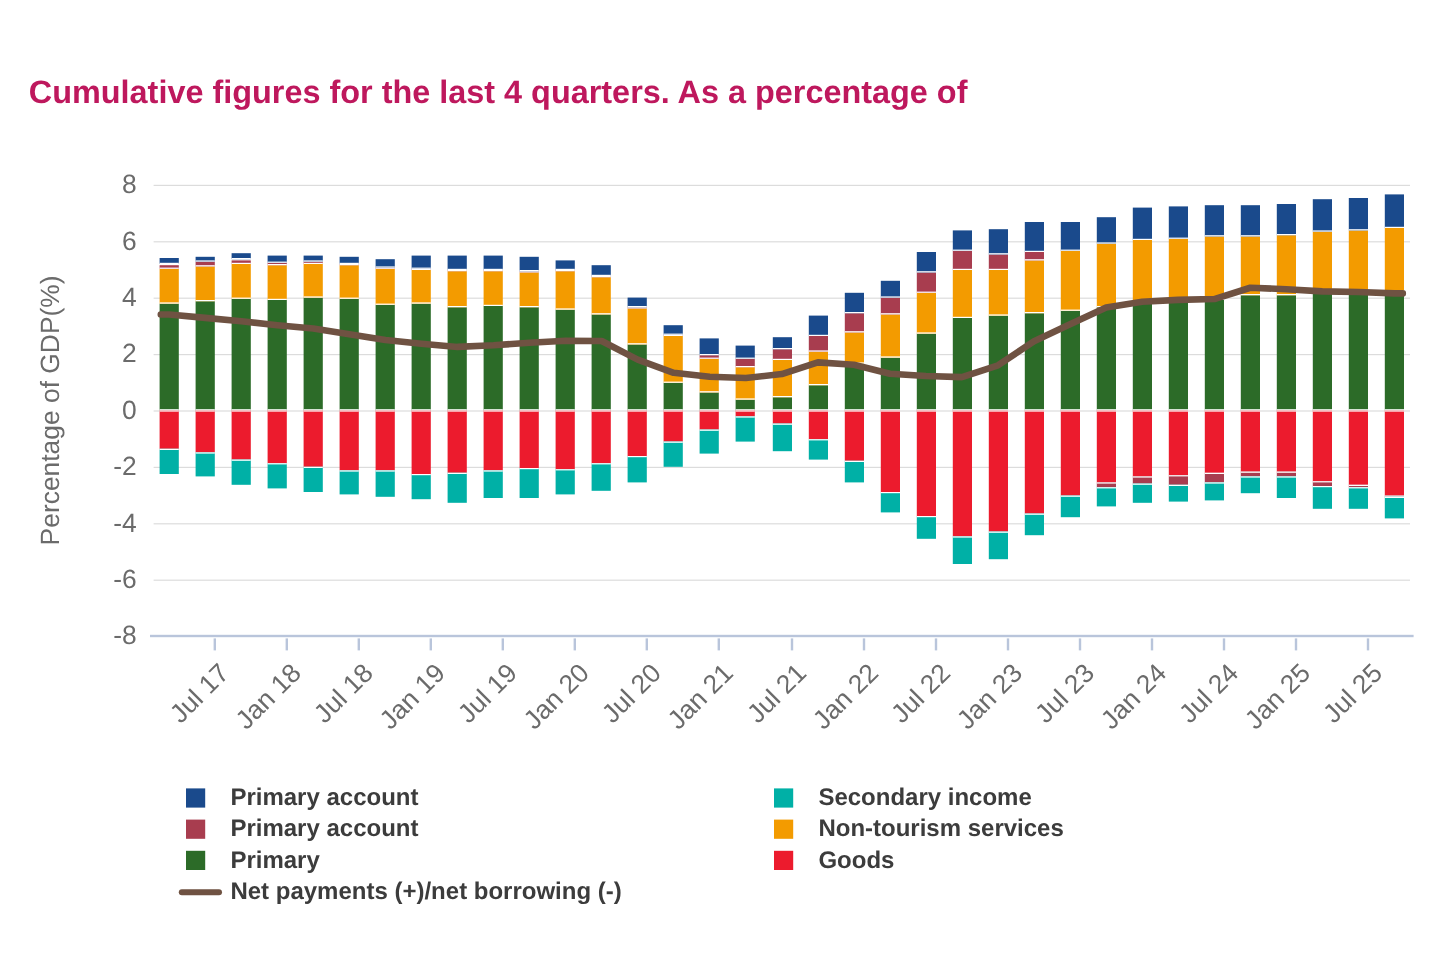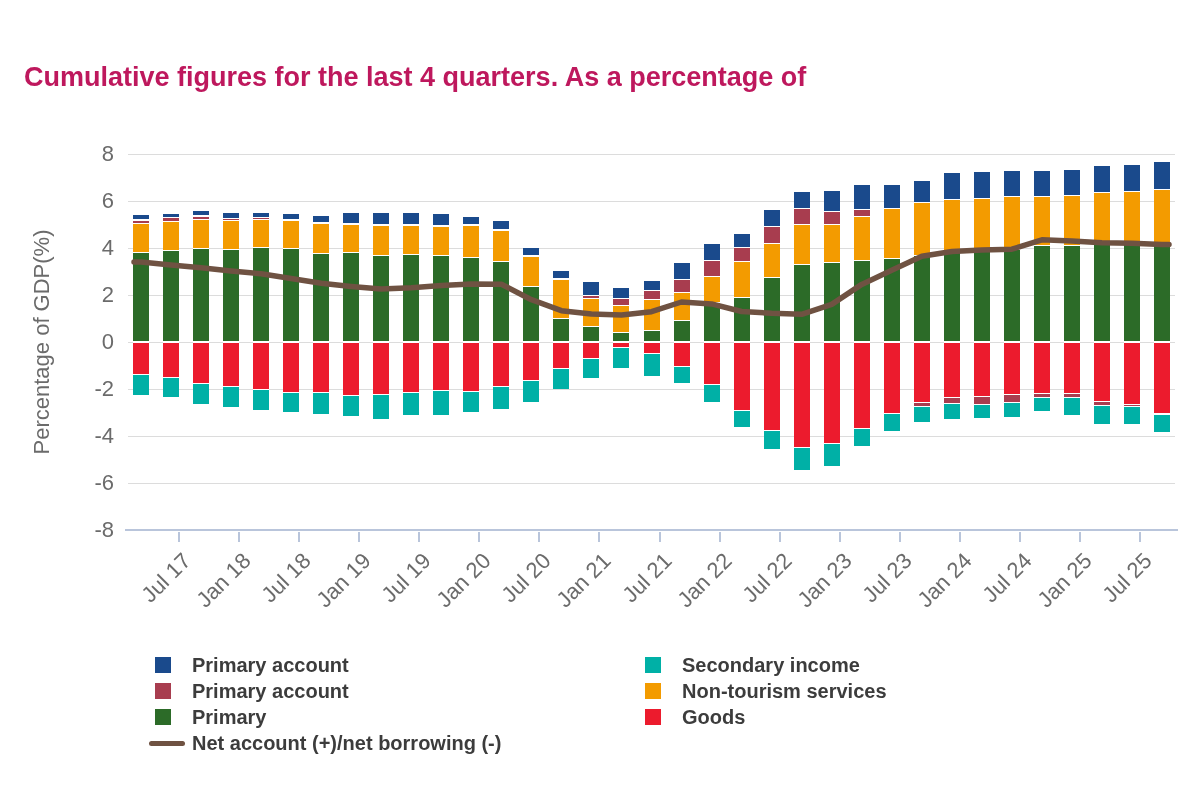--- a/index.html
+++ b/index.html
@@ -321,21 +321,21 @@
       <div class="legend-item">
         <span class="lg-slot">
           <span class="lg-square" style="background: rgb(44, 107, 40);"></span>
         </span>
         <span class="lg-text">Primary</span>
       </div>
       <div class="legend-item">
         <span class="lg-slot">
           <span class="lg-line" style="background: rgb(111, 82, 66);"></span>
         </span>
-        <span class="lg-text">Net account (+)/net borrowing (-)</span>
+        <span class="lg-text">Net payments (+)/net borrowing (-)</span>
       </div>
     </div>
   <div class="legend-col right" id="legend-right">
       <div class="legend-item">
         <span class="lg-slot">
           <span class="lg-square" style="background: rgb(0, 176, 166);"></span>
         </span>
         <span class="lg-text">Secondary income</span>
       </div>
       <div class="legend-item">

